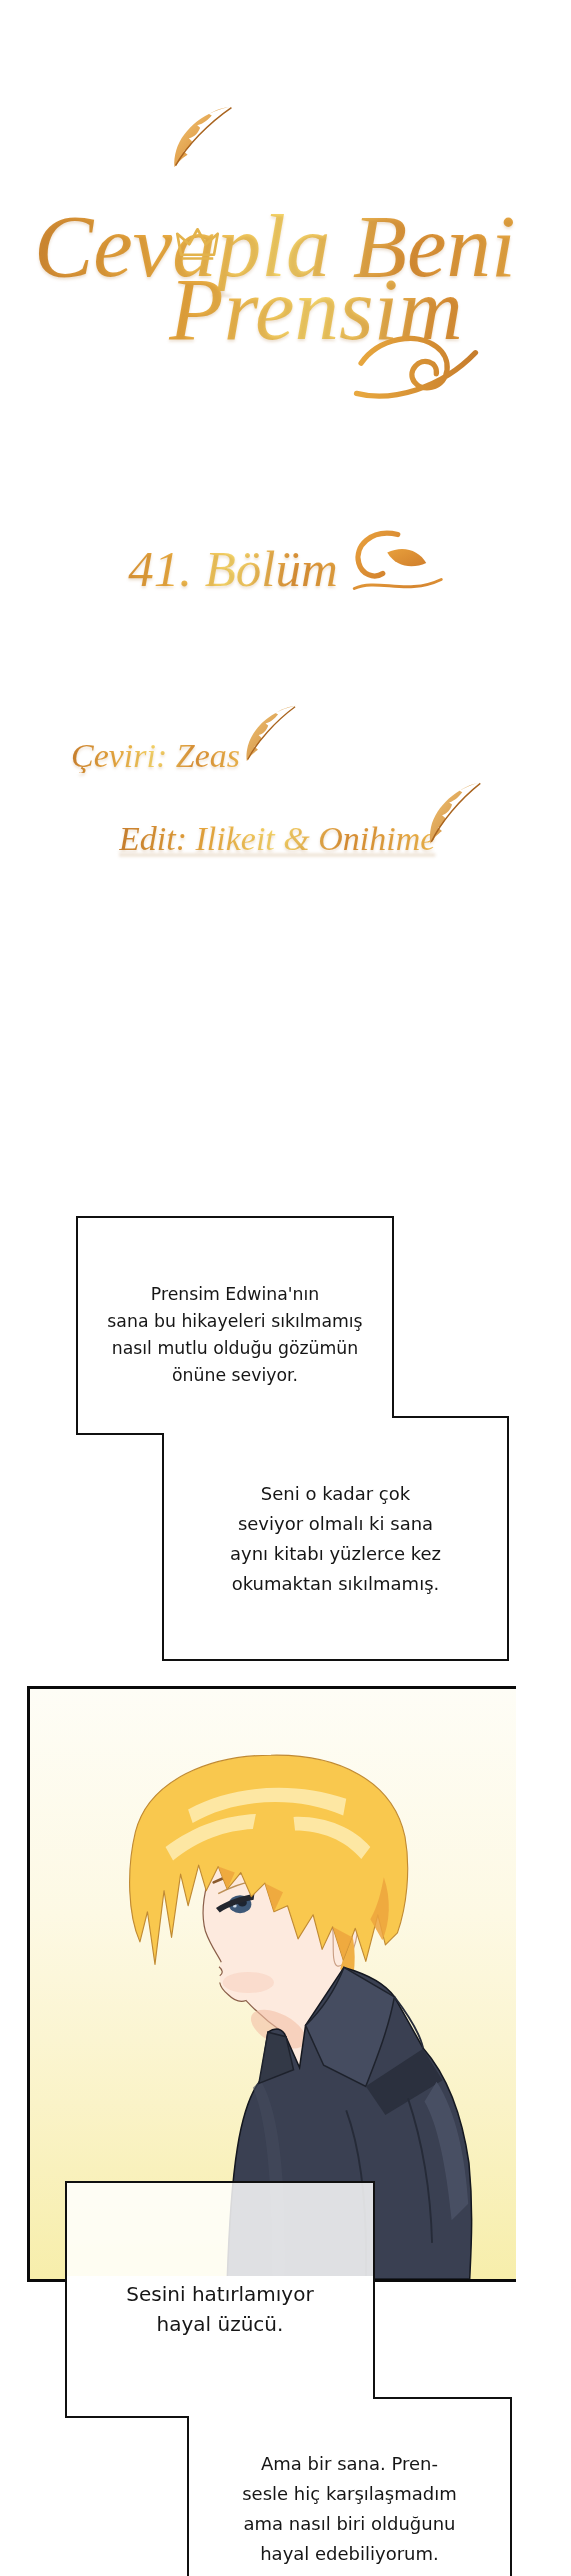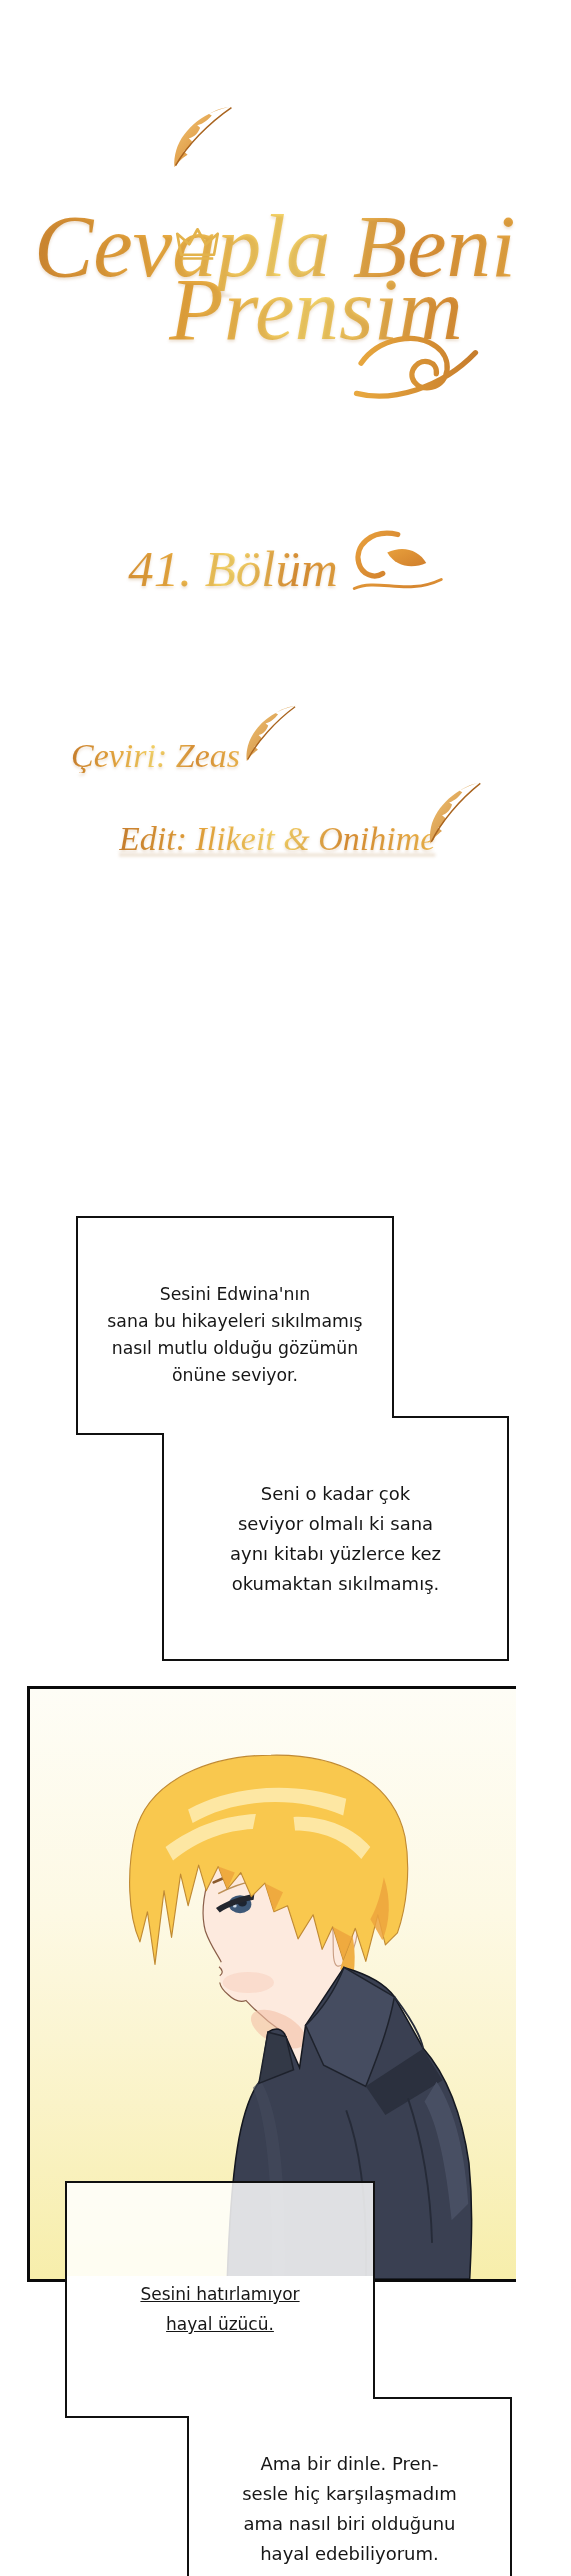--- a/index.html
+++ b/index.html
@@ -28,21 +28,21 @@
           display:flex;flex-direction:column;justify-content:center;}
   .bubble .ln{text-align:center;color:#161616;position:relative;z-index:6;}
   .b1{left:76px;top:1216px;width:318px;height:219px;z-index:1;padding-top:19.6px;}
   .b1 .ln{font-size:17.3px;line-height:27px;}
   .b2{left:162px;top:1416px;width:347px;height:245px;z-index:2;}
   .b2 .ln{font-size:18px;line-height:30px;}
   .patch{position:absolute;background:#ffffff;z-index:4;}
   .p12{left:162px;top:1416px;width:230px;height:16.6px;}
   .b3{left:65px;top:2181px;width:310px;height:237px;z-index:3;background:rgba(255,255,255,0.84);
       justify-content:flex-start;padding-top:96px;}
-  .b3 .ln{font-size:17px;line-height:30px;text-decoration:underline;}
+  .b3 .ln{font-size:20px;line-height:30px;}
   .b3-solid{position:absolute;left:0;right:0;top:93px;height:140px;background:#ffffff;z-index:0;}
   .b4{left:187px;top:2397px;width:325px;height:197px;z-index:4;justify-content:flex-start;padding-top:50px;}
   .b4 .ln{font-size:18px;line-height:30px;}
   .p34{left:187px;top:2397px;width:186px;height:19px;z-index:5;}
 
   
   .frame{left:27px;top:1686px;width:518px;height:596px;box-sizing:border-box;border:3px solid #0a0a0a;
          background:linear-gradient(180deg,#fefdf6 0%,#fdf9e4 38%,#faf3c8 70%,#f7eeab 100%);z-index:1;}
   .frame svg{position:absolute;left:0;top:0;width:100%;height:100%;}
 </style>
@@ -124,21 +124,21 @@
         <stop offset="0" stop-color="#f2c779"></stop>
             <stop offset="1" stop-color="#c67c2e"></stop>
       </linearGradient>
         </defs>
       <path d="M97,4 C62,0 26,16 10,42 C6,49 3,56 2,64 C10,57 15,55 23,52 L19,46 C26,45 30,41 33,36 L30,31 C38,31 44,27 48,21 L45,17 C54,17 61,13 67,9 L64,6 C74,3 84,2 97,4 Z" fill="url(#gf3)"></path>
       <path d="M95,5 C60,18 25,40 4,62" stroke="#a9641f" stroke-width="2" fill="none"></path>
     </svg>
   </div>
 
   <div class="bubble b1">
-    <div class="ln">Sesini Edwina'nın</div>
+    <div class="ln">Prensim Edwina'nın</div>
     <div class="ln">sana bu hikayeleri sıkılmamış</div>
     <div class="ln">nasıl mutlu olduğu gözümün</div>
     <div class="ln">önüne seviyor.</div>
   </div>
   <div class="bubble b2">
     <div class="ln">Seni o kadar çok</div>
     <div class="ln">seviyor olmalı ki sana</div>
     <div class="ln">aynı kitabı yüzlerce kez</div>
     <div class="ln">okumaktan sıkılmamış.</div>
   </div>
@@ -184,21 +184,21 @@
       <path d="M470,250 C480,280 478,310 468,334 L452,306 C462,288 466,270 470,250 Z" fill="#eda43d" opacity="0.85"></path>
     </svg>
   </div>
 
   <div class="bubble b3">
     <div class="b3-solid"></div>
     <div class="ln">Sesini hatırlamıyor</div>
     <div class="ln">hayal üzücü.</div>
   </div>
   <div class="bubble b4">
-    <div class="ln">Ama bir dinle. Pren-</div>
+    <div class="ln">Ama bir sana. Pren-</div>
     <div class="ln">sesle hiç karşılaşmadım</div>
     <div class="ln">ama nasıl biri olduğunu</div>
     <div class="ln">hayal edebiliyorum.</div>
   </div>
   <div class="patch p34"></div>
 
 </div>
 
 
 </body></html>

